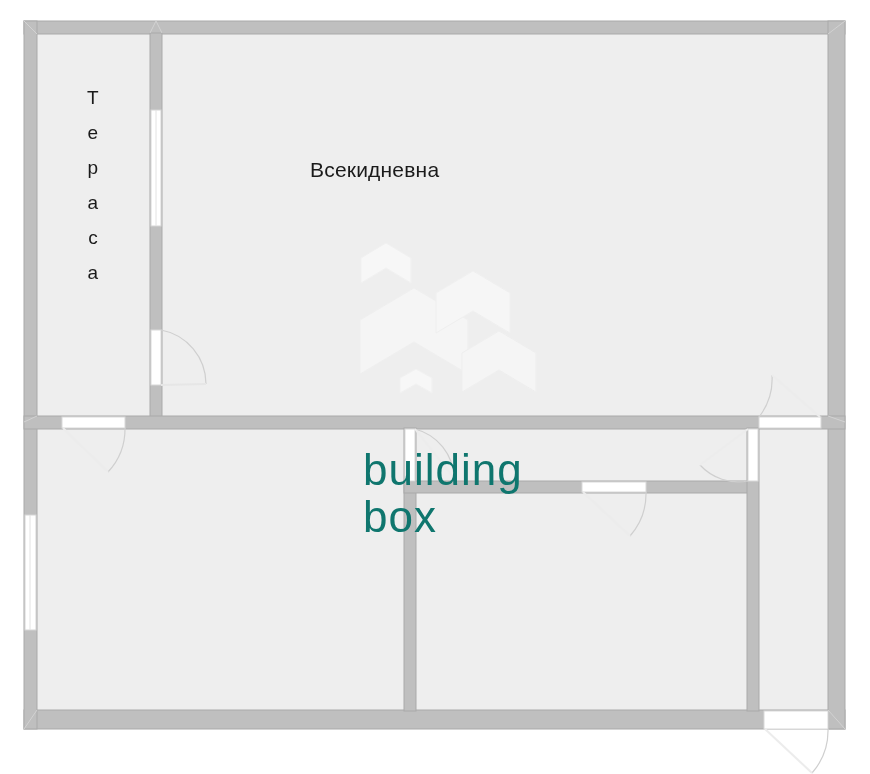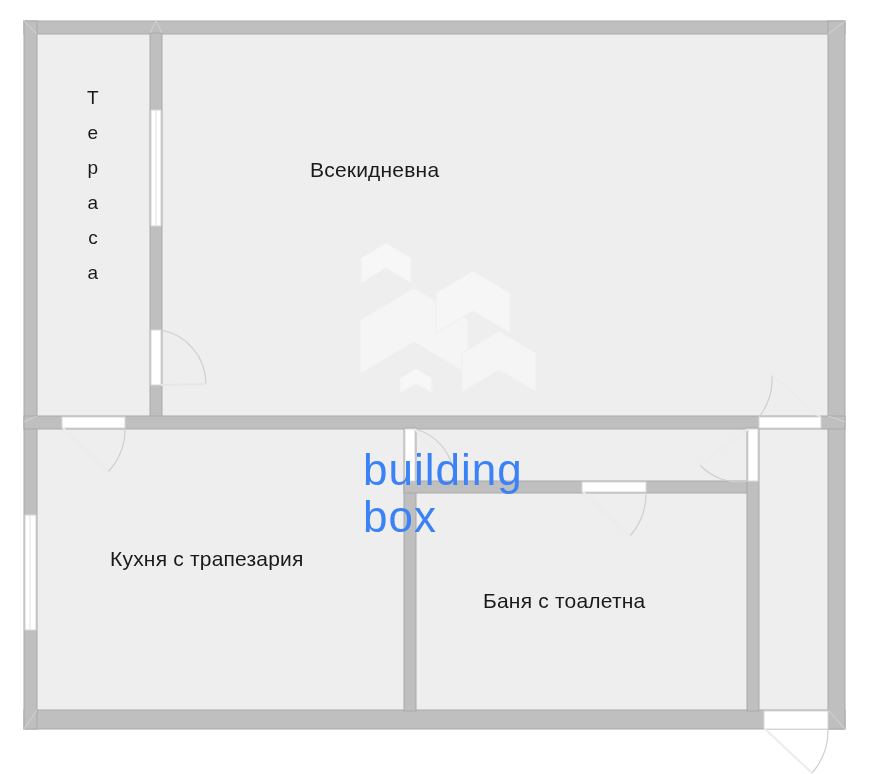--- a/index.html
+++ b/index.html
@@ -54,21 +54,21 @@
     top: 547px;
   }
   #label-bath {
     left: 483px;
     top: 589px;
   }
   .watermark-text {
     position: absolute;
     font-family: "Liberation Sans", sans-serif;
     font-size: 44px;
-    color: #3b82f6;
+    color: #0f766e;
     letter-spacing: 1px;
     pointer-events: none;
     line-height: 50px;
   }
   #watermark-line1 { left: 363px; top: 445px; }
   #watermark-line2 { left: 363px; top: 492px; }
 </style>
 </head>
 <body>
 
@@ -177,20 +177,18 @@
     <span>Т</span>
     <span>е</span>
     <span>р</span>
     <span>а</span>
     <span>с</span>
     <span>а</span>
   </div>
 
   <div class="room-label" id="label-living">Всекидневна</div>
 
-  <div class="room-label" id="label-kitchen">Кухня с трапезария</div>
 
-  <div class="room-label" id="label-bath">Баня с тоалетна</div>
 
   <div class="watermark-text" id="watermark-line1">building</div>
   <div class="watermark-text" id="watermark-line2">box</div>
 
 </div>
 
 </body></html>

